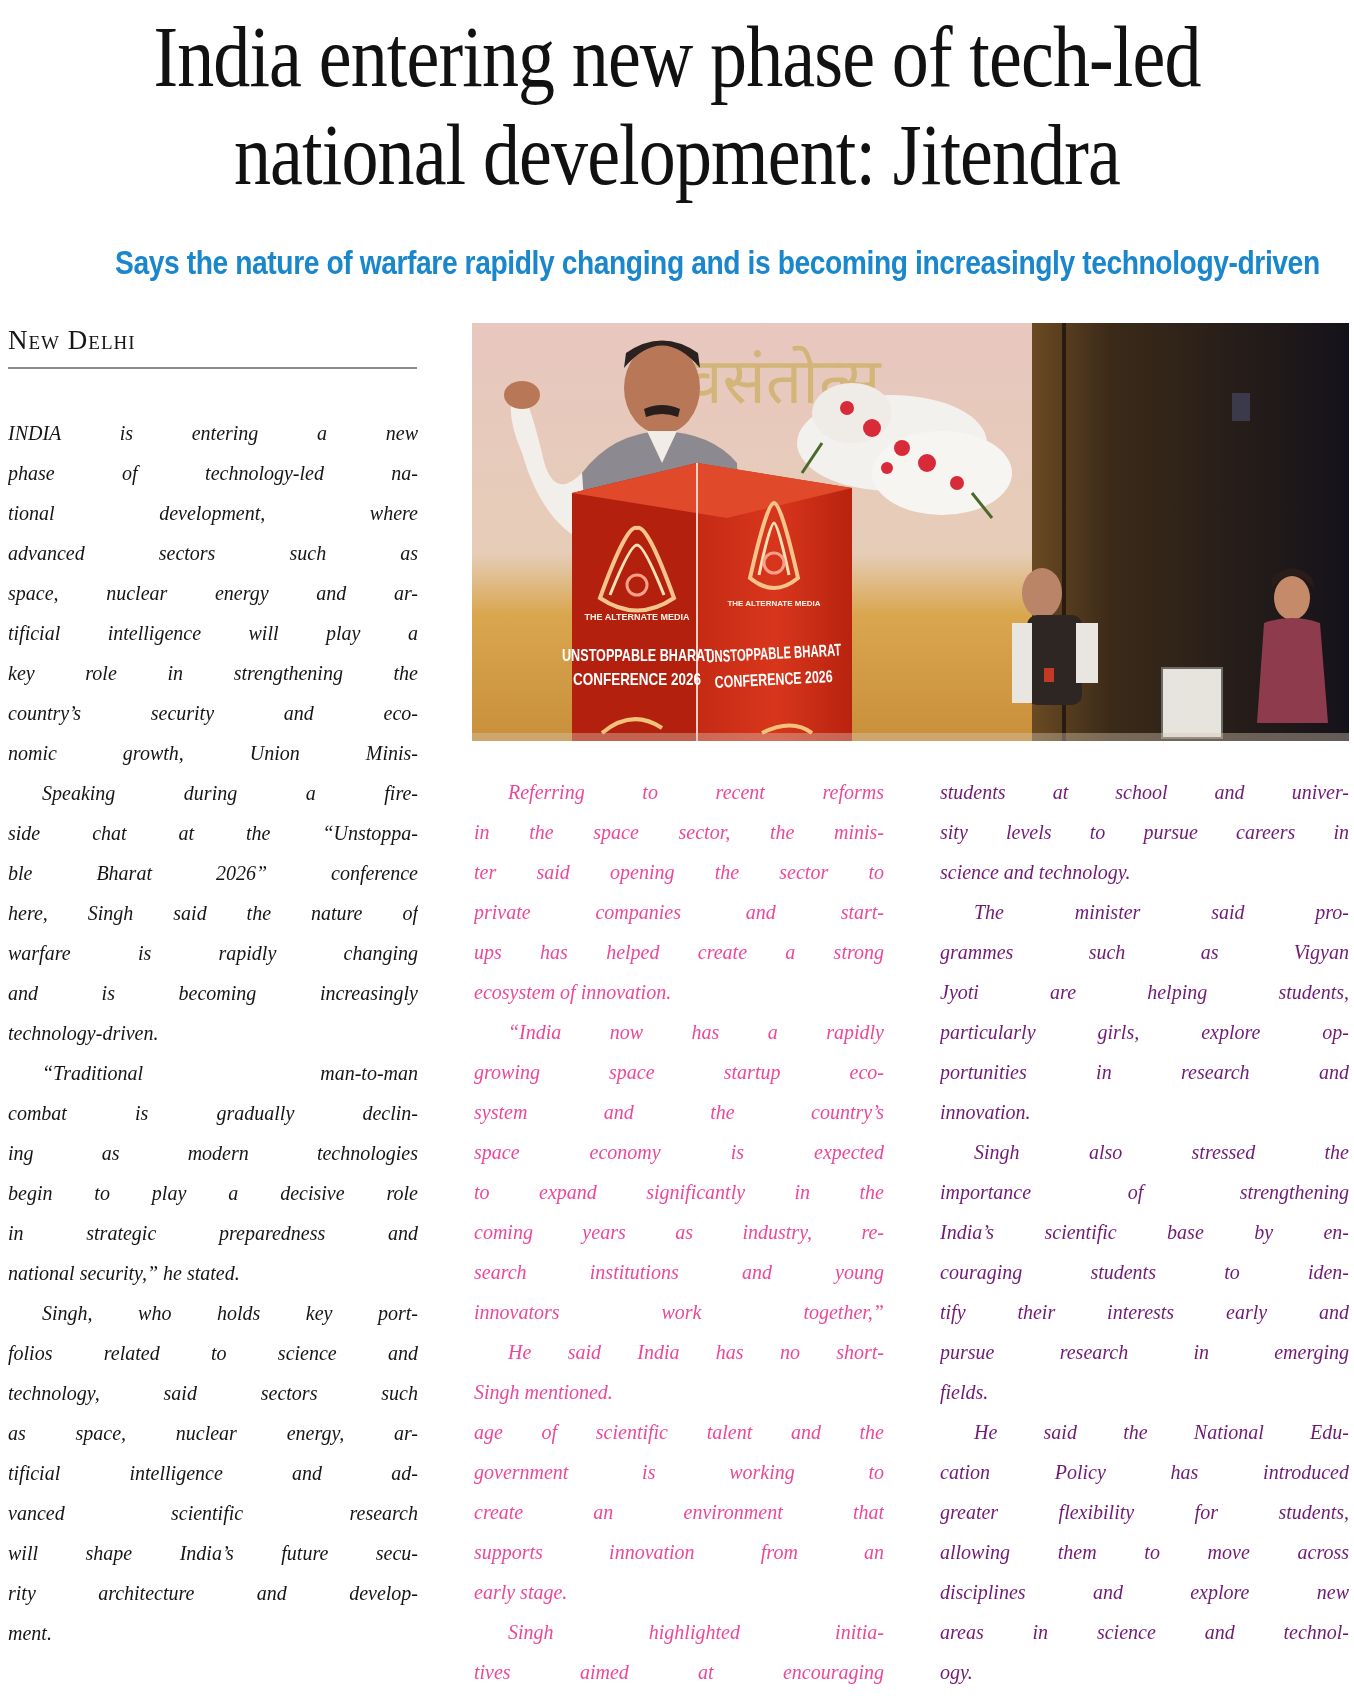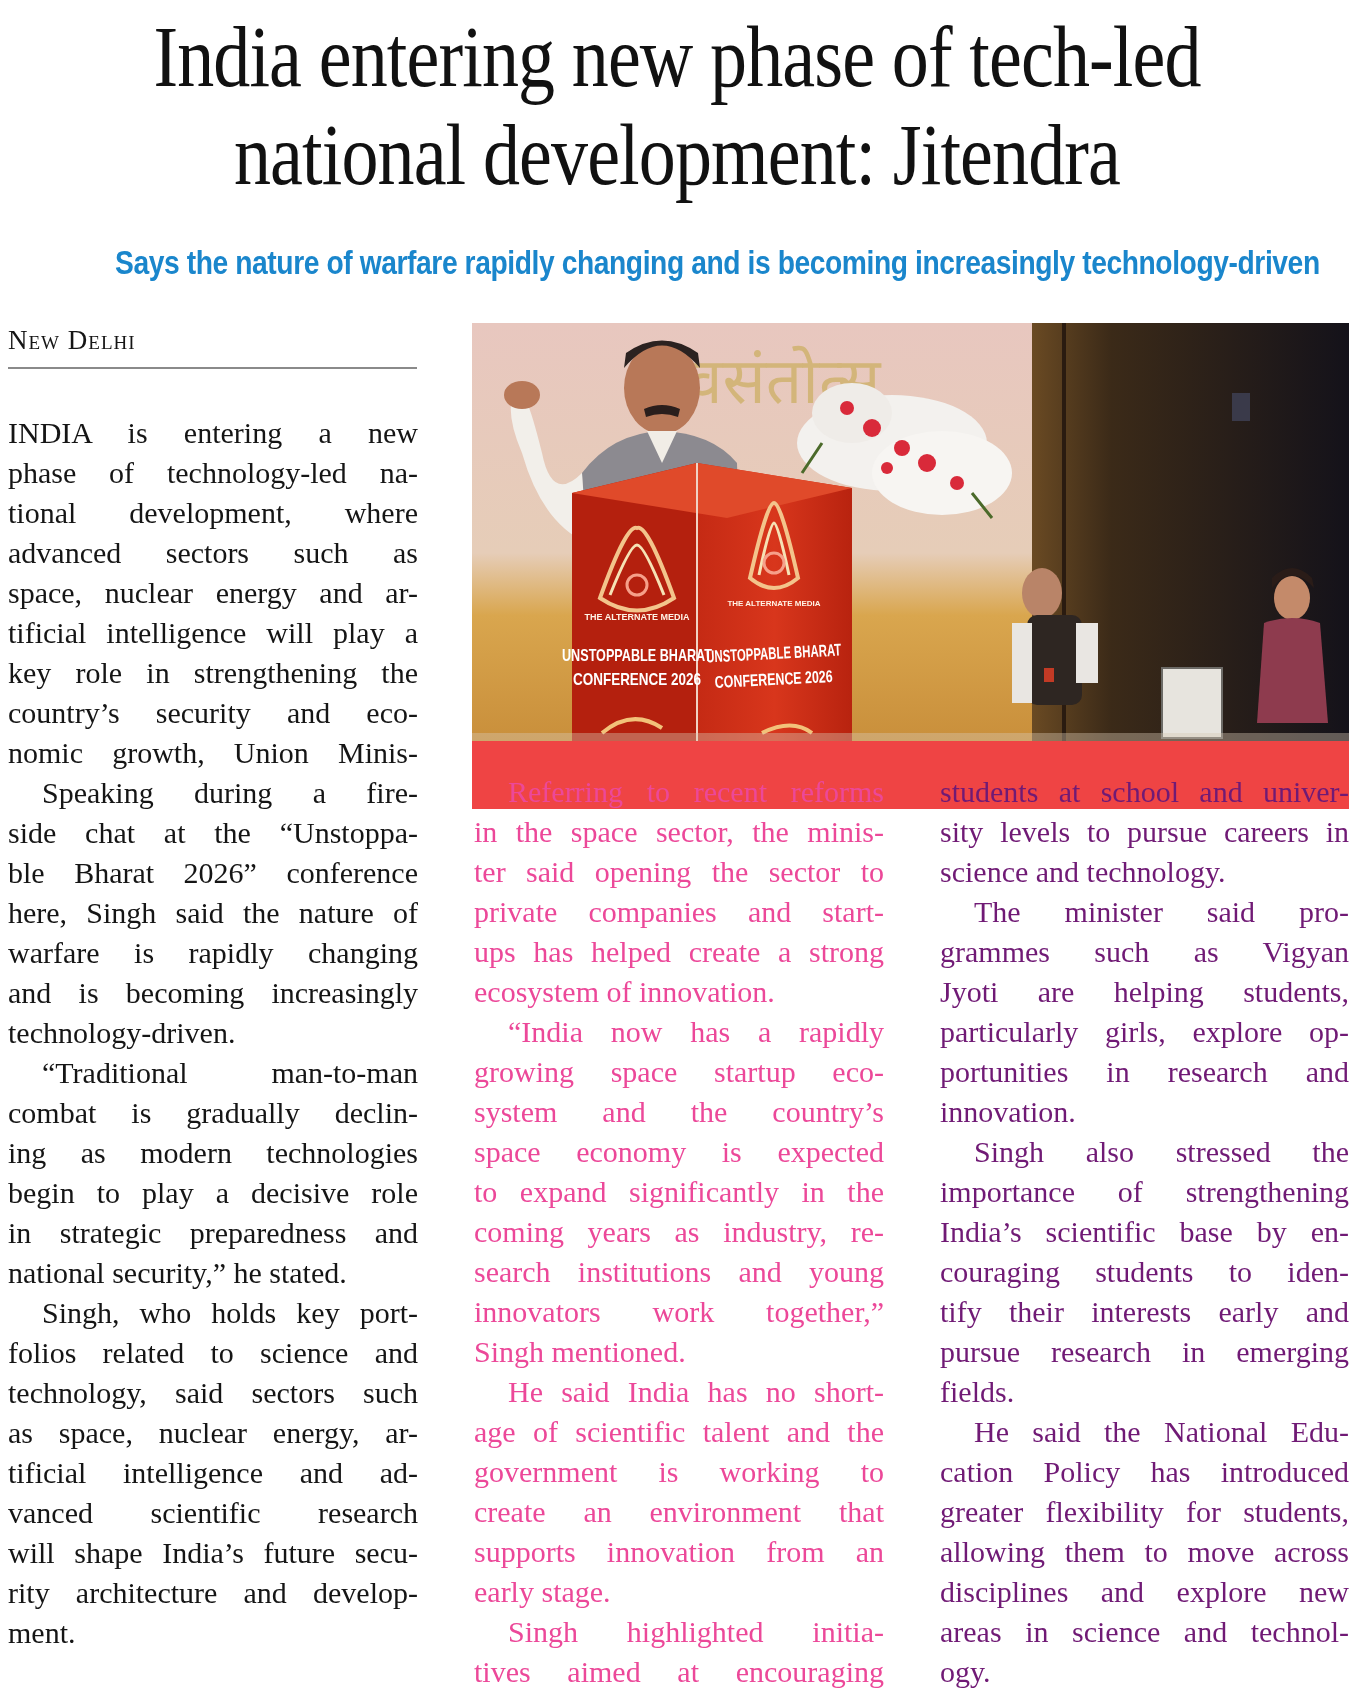--- a/index.html
+++ b/index.html
@@ -25,25 +25,25 @@
     white-space: nowrap;
   }
   .dateline {
     position: absolute; left: 8px; top: 322px; width: 408px; 
     font-size: 27px; line-height: 36px; font-variant: small-caps; letter-spacing: 1px;
   }
   .dateline-rule {
     position: absolute; left: 8px; top: 367px; width: 409px; height: 2px; background: #8a8a8a;
   }
   .photo {
-    position: absolute; left: 472px; top: 323px; width: 877px; height: 486px; overflow: hidden;
-    background: #ef4444;
+    position: absolute; left: 472px; top: 323px; width: 877px; height: 418px; overflow: hidden;
+    background: #0ea5e9;
   }
   .col {
-    position: absolute; font-size: 30px; line-height: 40px;
+    position: absolute; font-size: 20px; line-height: 40px; font-style: italic;
   }
   .col .ln {
     display: block; height: 40px; white-space: nowrap;
     text-align: justify; text-align-last: justify; overflow: hidden;
   }
   .col .ln.last { text-align-last: left; }
   .col .ln.indent { text-indent: 34px; }
   .col1 { left: 8px; top: 413px; width: 410px; }
   .col2 { left: 474px; top: 772px; width: 410px; }
   .col3 { left: 940px; top: 772px; width: 409px; }
@@ -199,22 +199,22 @@
     <span class="ln">ups has helped create a strong</span>
     <span class="ln last">ecosystem of innovation.</span>
     <span class="ln indent">“India now has a rapidly</span>
     <span class="ln">growing space startup eco-</span>
     <span class="ln">system and the country’s</span>
     <span class="ln">space economy is expected</span>
     <span class="ln">to expand significantly in the</span>
     <span class="ln">coming years as industry, re-</span>
     <span class="ln">search institutions and young</span>
     <span class="ln">innovators work together,”</span>
+    <span class="ln indent">He said India has no short-</span>
     <span class="ln last">Singh mentioned.</span>
-    <span class="ln indent">He said India has no short-</span>
     <span class="ln">age of scientific talent and the</span>
     <span class="ln">government is working to</span>
     <span class="ln">create an environment that</span>
     <span class="ln">supports innovation from an</span>
     <span class="ln last">early stage.</span>
     <span class="ln indent">Singh highlighted initia-</span>
     <span class="ln">tives aimed at encouraging</span>
   </div>
 <div class="col col3" style="color: #701a75;">
     <span class="ln">students at school and univer-</span>

